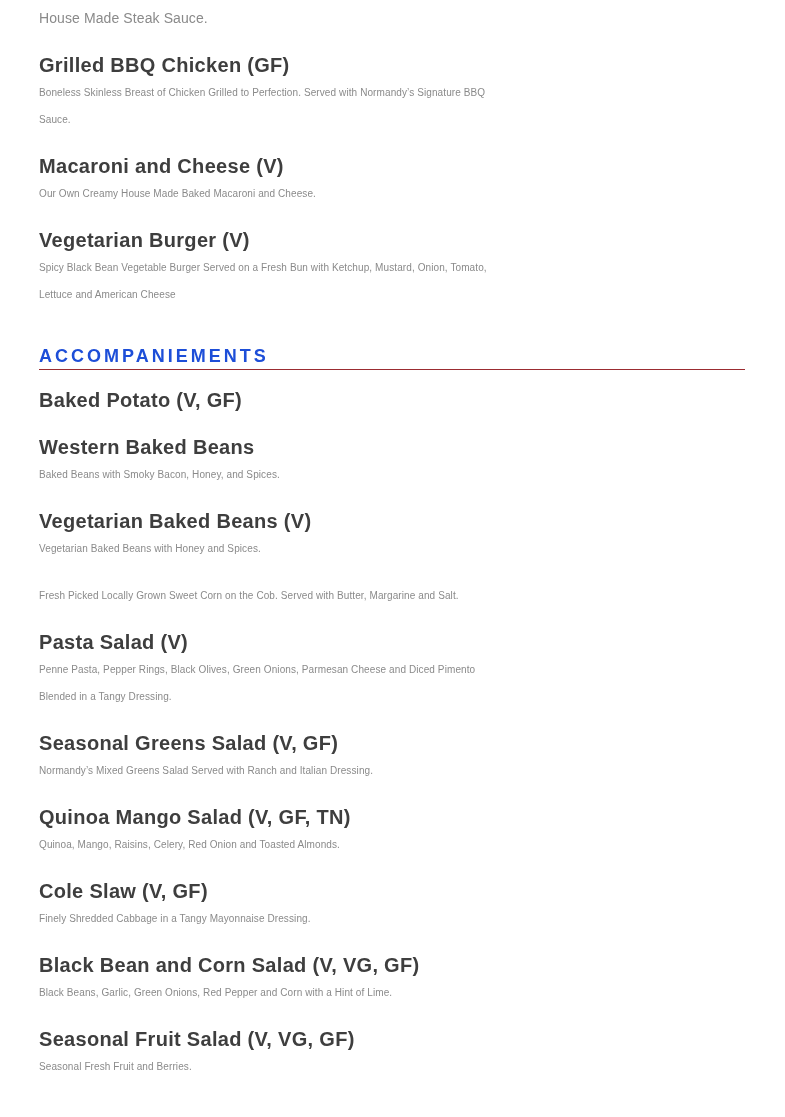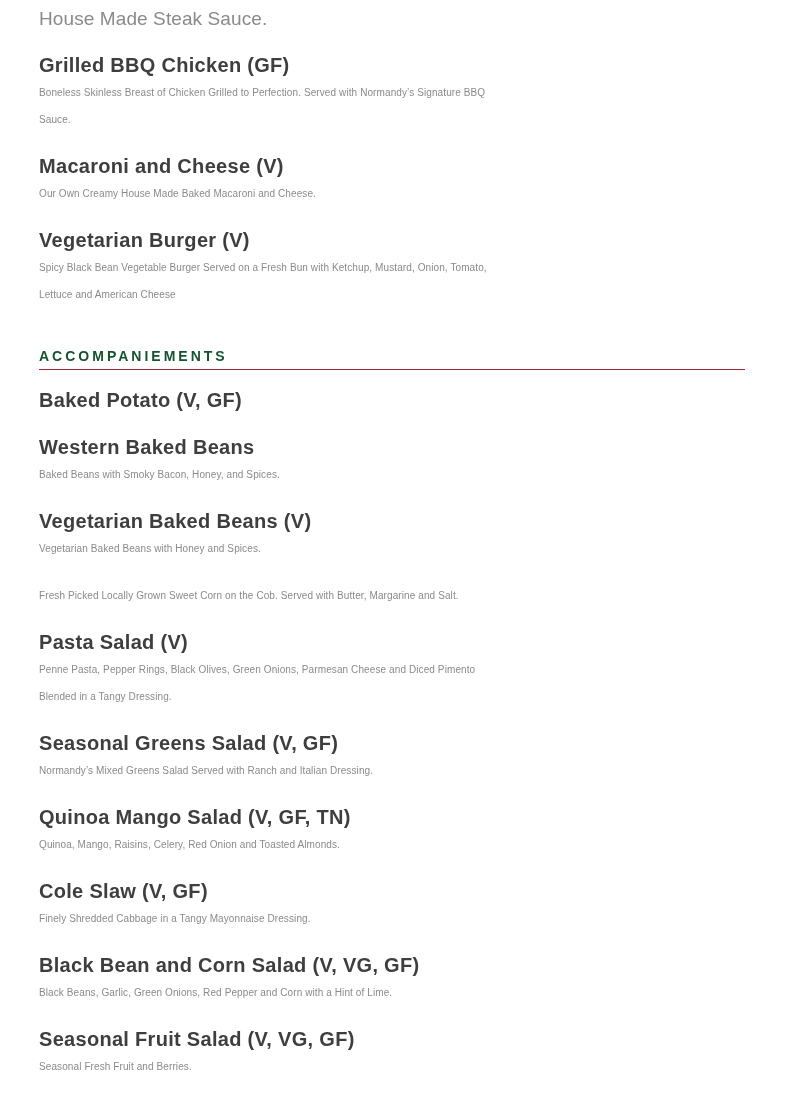--- a/index.html
+++ b/index.html
@@ -12,21 +12,21 @@
   }
   .page {
     display: flex;
     flex-direction: column;
     padding: 5px 40px 0 39px;
     box-sizing: border-box;
     width: 785px;
   }
   .clipped-desc {
     margin: 0;
-    font-size: 19px;
+    font-size: 14px;
     line-height: 27px;
     color: #8a8a8a;
     letter-spacing: 0.1px;
     margin-bottom: 20px;
   }
   .menu-item { margin: 0 0 20px 0; }
   .menu-item h3 {
     margin: 0;
     font-size: 20px;
     line-height: 27px;
@@ -37,25 +37,25 @@
   .menu-item p {
     margin: 0;
     font-size: 10px;
     line-height: 27px;
     color: #8a8a8a;
     letter-spacing: 0.1px;
     white-space: pre-line;
   }
   .section-header {
     margin: 15px 0 17px 0;
-    font-size: 14px;
+    font-size: 18px;
     line-height: 26px;
     font-weight: 700;
     letter-spacing: 3px;
-    color: #14532d;
+    color: #1d4ed8;
     border-bottom: 1px solid #9b2c31;
     text-transform: uppercase;
   }
 </style>
 </head>
 <body>
 
 <div class="page">
 
   <p class="clipped-desc">House Made Steak Sauce.</p>

